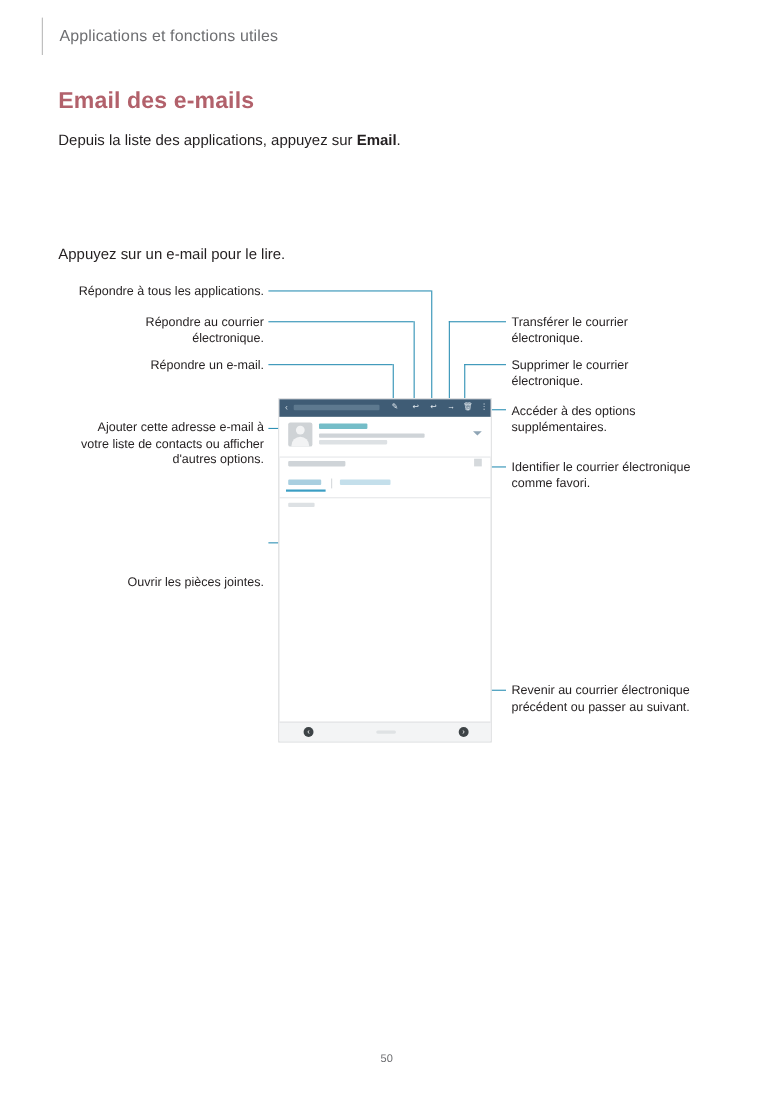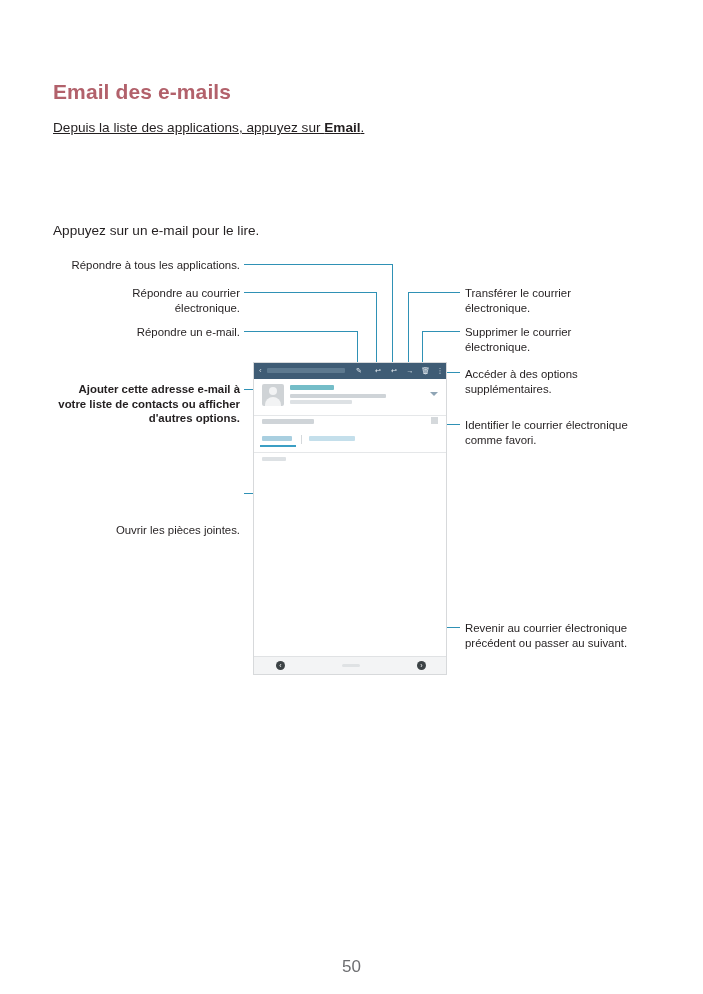--- a/index.html
+++ b/index.html
@@ -55,21 +55,21 @@
 
   
   .para {
     position: absolute;
     left: 53px;
     font-size: 13.6px;
     line-height: 21px;
     color: #231f20;
   }
   .para b { font-weight: bold; }
-  #para-1 { top: 117px; width: 600px; text-decoration: underline; }
+  #para-1 { top: 117px; width: 600px; }
   #para-2 { top: 142px; width: 600px; }
   #para-3 { top: 220px; width: 600px; }
   .refresh-glyph {
     display: inline-block;
     font-size: 14px;
     line-height: 1;
   }
 
   
   .figure {
@@ -293,47 +293,51 @@
     background: #dfe2e4;
     border-radius: 2px;
   }
 
   
   .page-number {
     position: absolute;
     left: 0; top: 957px;
     width: 703px;
     text-align: center;
-    font-size: 17px;
+    font-size: 10px;
     color: #6d6e71;
   }
 </style>
 </head>
 <body>
 
 <div class="page">
 
+  <div class="running-header">
+    <div class="header-rule"></div>
+    <div class="running-header-text">Applications et fonctions utiles</div>
+  </div>
 
   <div class="section-title">Email des e-mails</div>
 
   <div class="para" id="para-1"><span>Depuis la liste des applications, appuyez sur </span><b>Email</b><span>.</span></div>
 
 
   <div class="para" id="para-3">Appuyez sur un e-mail pour le lire.</div>
 
   <div class="figure">
 
     <div class="callout right-align" style="left:40px; top:8px; width:200px;">Répondre à tous les applications.</div>
 
     <div class="callout right-align" style="left:60px; top:36px; width:180px;">Répondre au courrier
 électronique.</div>
 
     <div class="callout right-align" style="left:60px; top:75px; width:180px;">Répondre un e-mail.</div>
 
-    <div class="callout right-align" style="left:40px; top:132px; width:200px;font-weight:bold;">Ajouter cette adresse e-mail à
+    <div class="callout right-align" style="left:40px; top:132px; width:200px;">Ajouter cette adresse e-mail à
 votre liste de contacts ou afficher
 d'autres options.</div>
 
     <div class="callout right-align" style="left:60px; top:237px; width:180px;margin-top:36px;">Ouvrir les pièces jointes.</div>
 
     <div class="callout left-align" style="left:465px; top:36px; width:220px;">Transférer le courrier
 électronique.</div>
 
     <div class="callout left-align" style="left:465px; top:75px; width:220px;">Supprimer le courrier
 électronique.</div>

